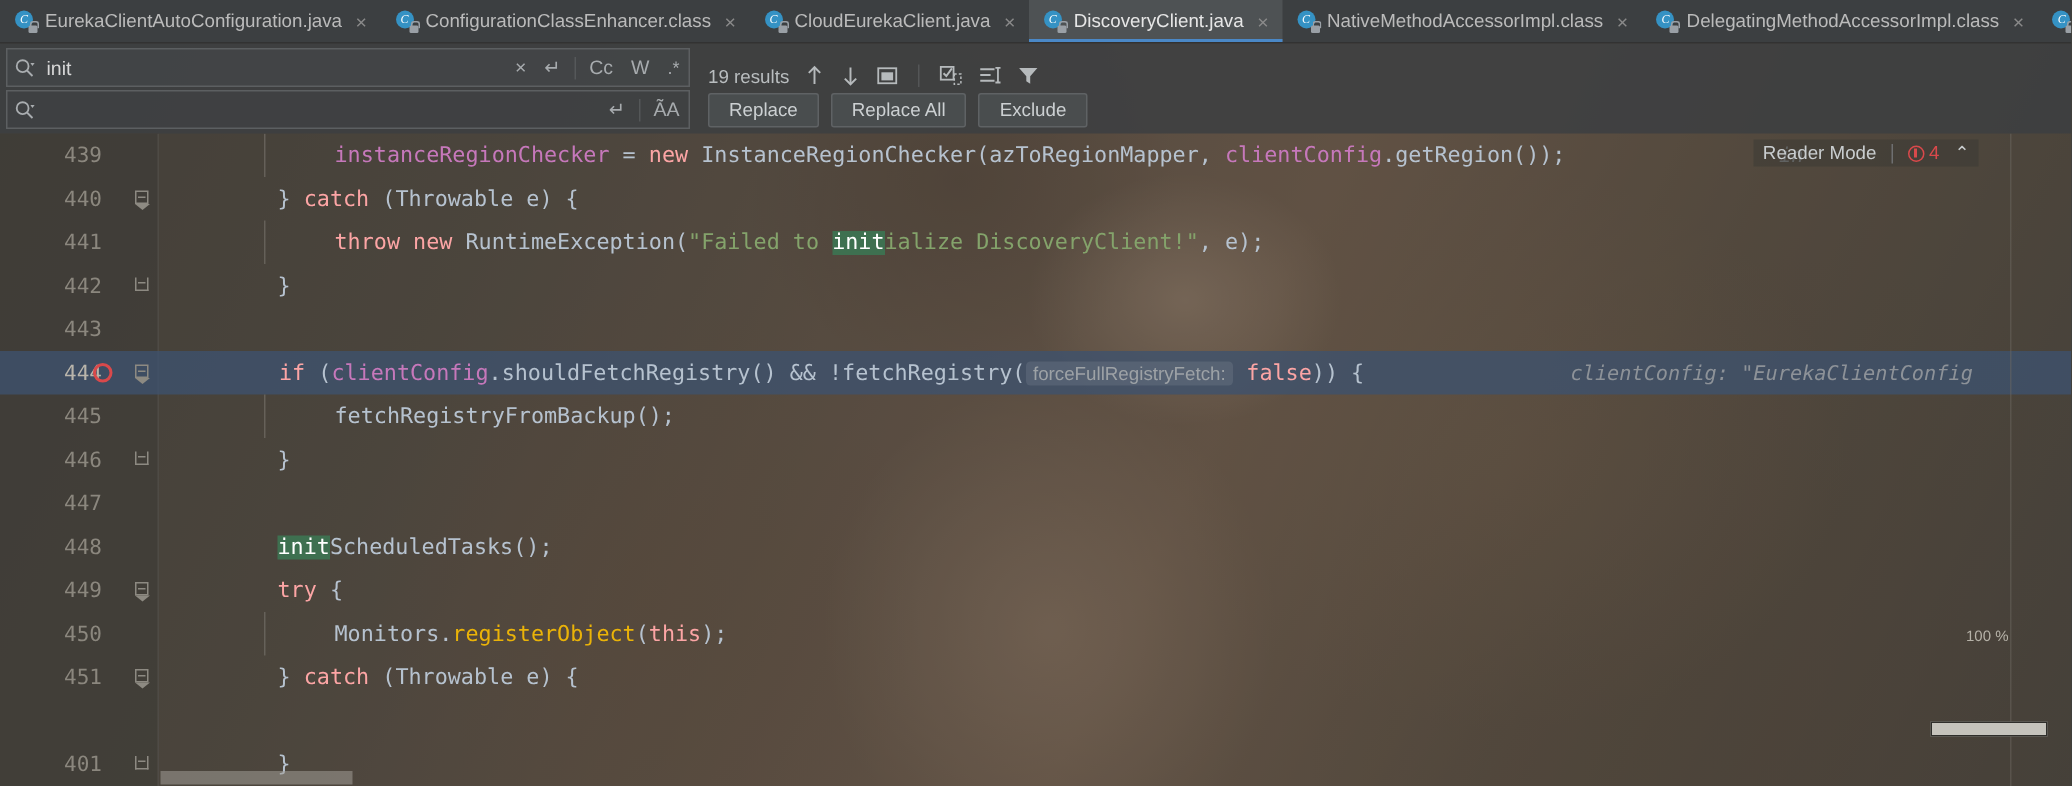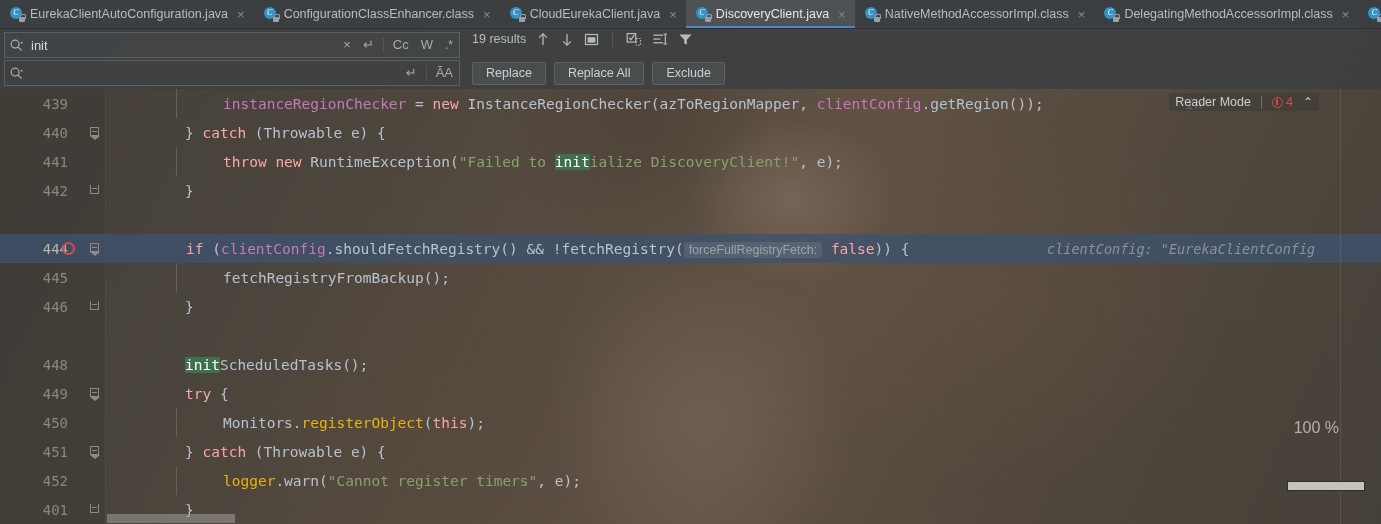--- a/index.html
+++ b/index.html
@@ -110,21 +110,21 @@
   .ficon {
     flex: 0 0 auto; color: #a7abae; font-size: 13px;
     padding: 0 6px; line-height: 24px; cursor: default; white-space: nowrap;
   }
   .fdiv { width:1px; height:15px; background:#62656799; margin:0 3px; flex:0 0 1px;}
   .ficon.small { font-size: 12px; }
 
   
   #findtools {
     position: absolute; left: 472px; top: 3px; height: 26px;
-    display: flex; align-items: flex-start; gap: 10px;
+    display: flex; align-items: flex-end; gap: 10px;
     color: #b6babc; font-size: 12.5px;
   }
   .tbtn { color:#b6babc; cursor:default; display:flex; align-items:center; }
   #results { color: #b9bdbf; font-size: 12.5px; white-space: nowrap; }
 
   #replacebtns {
     position: absolute; left: 472px; top: 32px; height: 24px;
     display: flex; align-items: center; gap: 8px;
   }
   .rbtn {
@@ -233,21 +233,21 @@
     width:11px; height:11px; border-radius:50%; border:1.5px solid #d9494b;
     position:relative;
   }
   #errbadge .ring::after{
     content:""; position:absolute; left:3.5px; top:1.5px; width:1.5px; height:6px; background:#d9494b;
   }
   #chev { color:#c9cdcf; font-size: 12px; }
 
   #zoomlabel {
     position: absolute; right: 42px; top: 419px;
-    color: #b6b2a8; font-size: 16px;
+    color: #b6b2a8; font-size: 10px;
     font-family: "Liberation Sans", sans-serif;
   }
 
   
   #vsep {
     position: absolute; right: 40px; top: 89px; width: 1px; height: 435px;
     background: rgba(110,107,100,0.45);
   }
   #hscroll-right {
     position: absolute; right: 16px; top: 481px; width: 78px; height: 10px;
@@ -443,20 +443,23 @@
     </div>
 
     <div class="line" style="top:87px">
       <span class="lnum">442</span>
       <span class="fold end">
           <span></span>
         </span>
       <span class="code" style="left:185px"><span class="pun">}</span></span>
     </div>
 
+    <div class="line" style="top:116px">
+      <span class="lnum">443</span>
+    </div>
 
     <div class="line cur" style="top:145px">
       <span class="lnum">444</span>
       <span class="bp" style="top:8px"></span>
       <span class="fold open">
           <span></span>
         </span>
       <span class="code" style="left:186px"><span class="kw">if</span><span class="pun"> (</span><span class="fld">clientConfig</span><span class="pun">.shouldFetchRegistry() &amp;&amp; !fetchRegistry(</span><span class="hint">forceFullRegistryFetch:</span><span class="pun"> </span><span class="kw">false</span><span class="pun">)) {</span></span>
       <span class="dbg" style="position:absolute;left:1047px">clientConfig: "EurekaClientConfig</span>
     </div>
@@ -468,20 +471,23 @@
     </div>
 
     <div class="line" style="top:203px">
       <span class="lnum">446</span>
       <span class="fold end">
           <span></span>
         </span>
       <span class="code" style="left:185px"><span class="pun">}</span></span>
     </div>
 
+    <div class="line" style="top:232px">
+      <span class="lnum">447</span>
+    </div>
 
     <div class="line" style="top:261px">
       <span class="lnum">448</span>
       <span class="code" style="left:185px"><span class="hit">init</span><span class="pun">ScheduledTasks();</span></span>
     </div>
 
     <div class="line" style="top:290px">
       <span class="lnum">449</span>
       <span class="fold open">
           <span></span>
@@ -496,25 +502,20 @@
     </div>
 
     <div class="line" style="top:348px">
       <span class="lnum">451</span>
       <span class="fold open">
           <span></span>
         </span>
       <span class="code" style="left:185px"><span class="pun">} </span><span class="kw">catch</span><span class="pun"> (Throwable e) {</span></span>
     </div>
 
-    <div class="line" style="top:377px">
-      <span class="lnum">452</span>
-      <span class="vline" style="left:176px"></span>
-      <span class="code" style="left:223px"><span class="ital">logger</span><span class="pun">.warn(</span><span class="str">"Cannot register timers"</span><span class="pun">, e);</span></span>
-    </div>
 
     <div class="line" style="top:406px">
       <span class="lnum">401</span>
       <span class="fold end">
           <span></span>
         </span>
       <span class="code" style="left:185px"><span class="pun">}</span></span>
     </div>
   </div>
 

